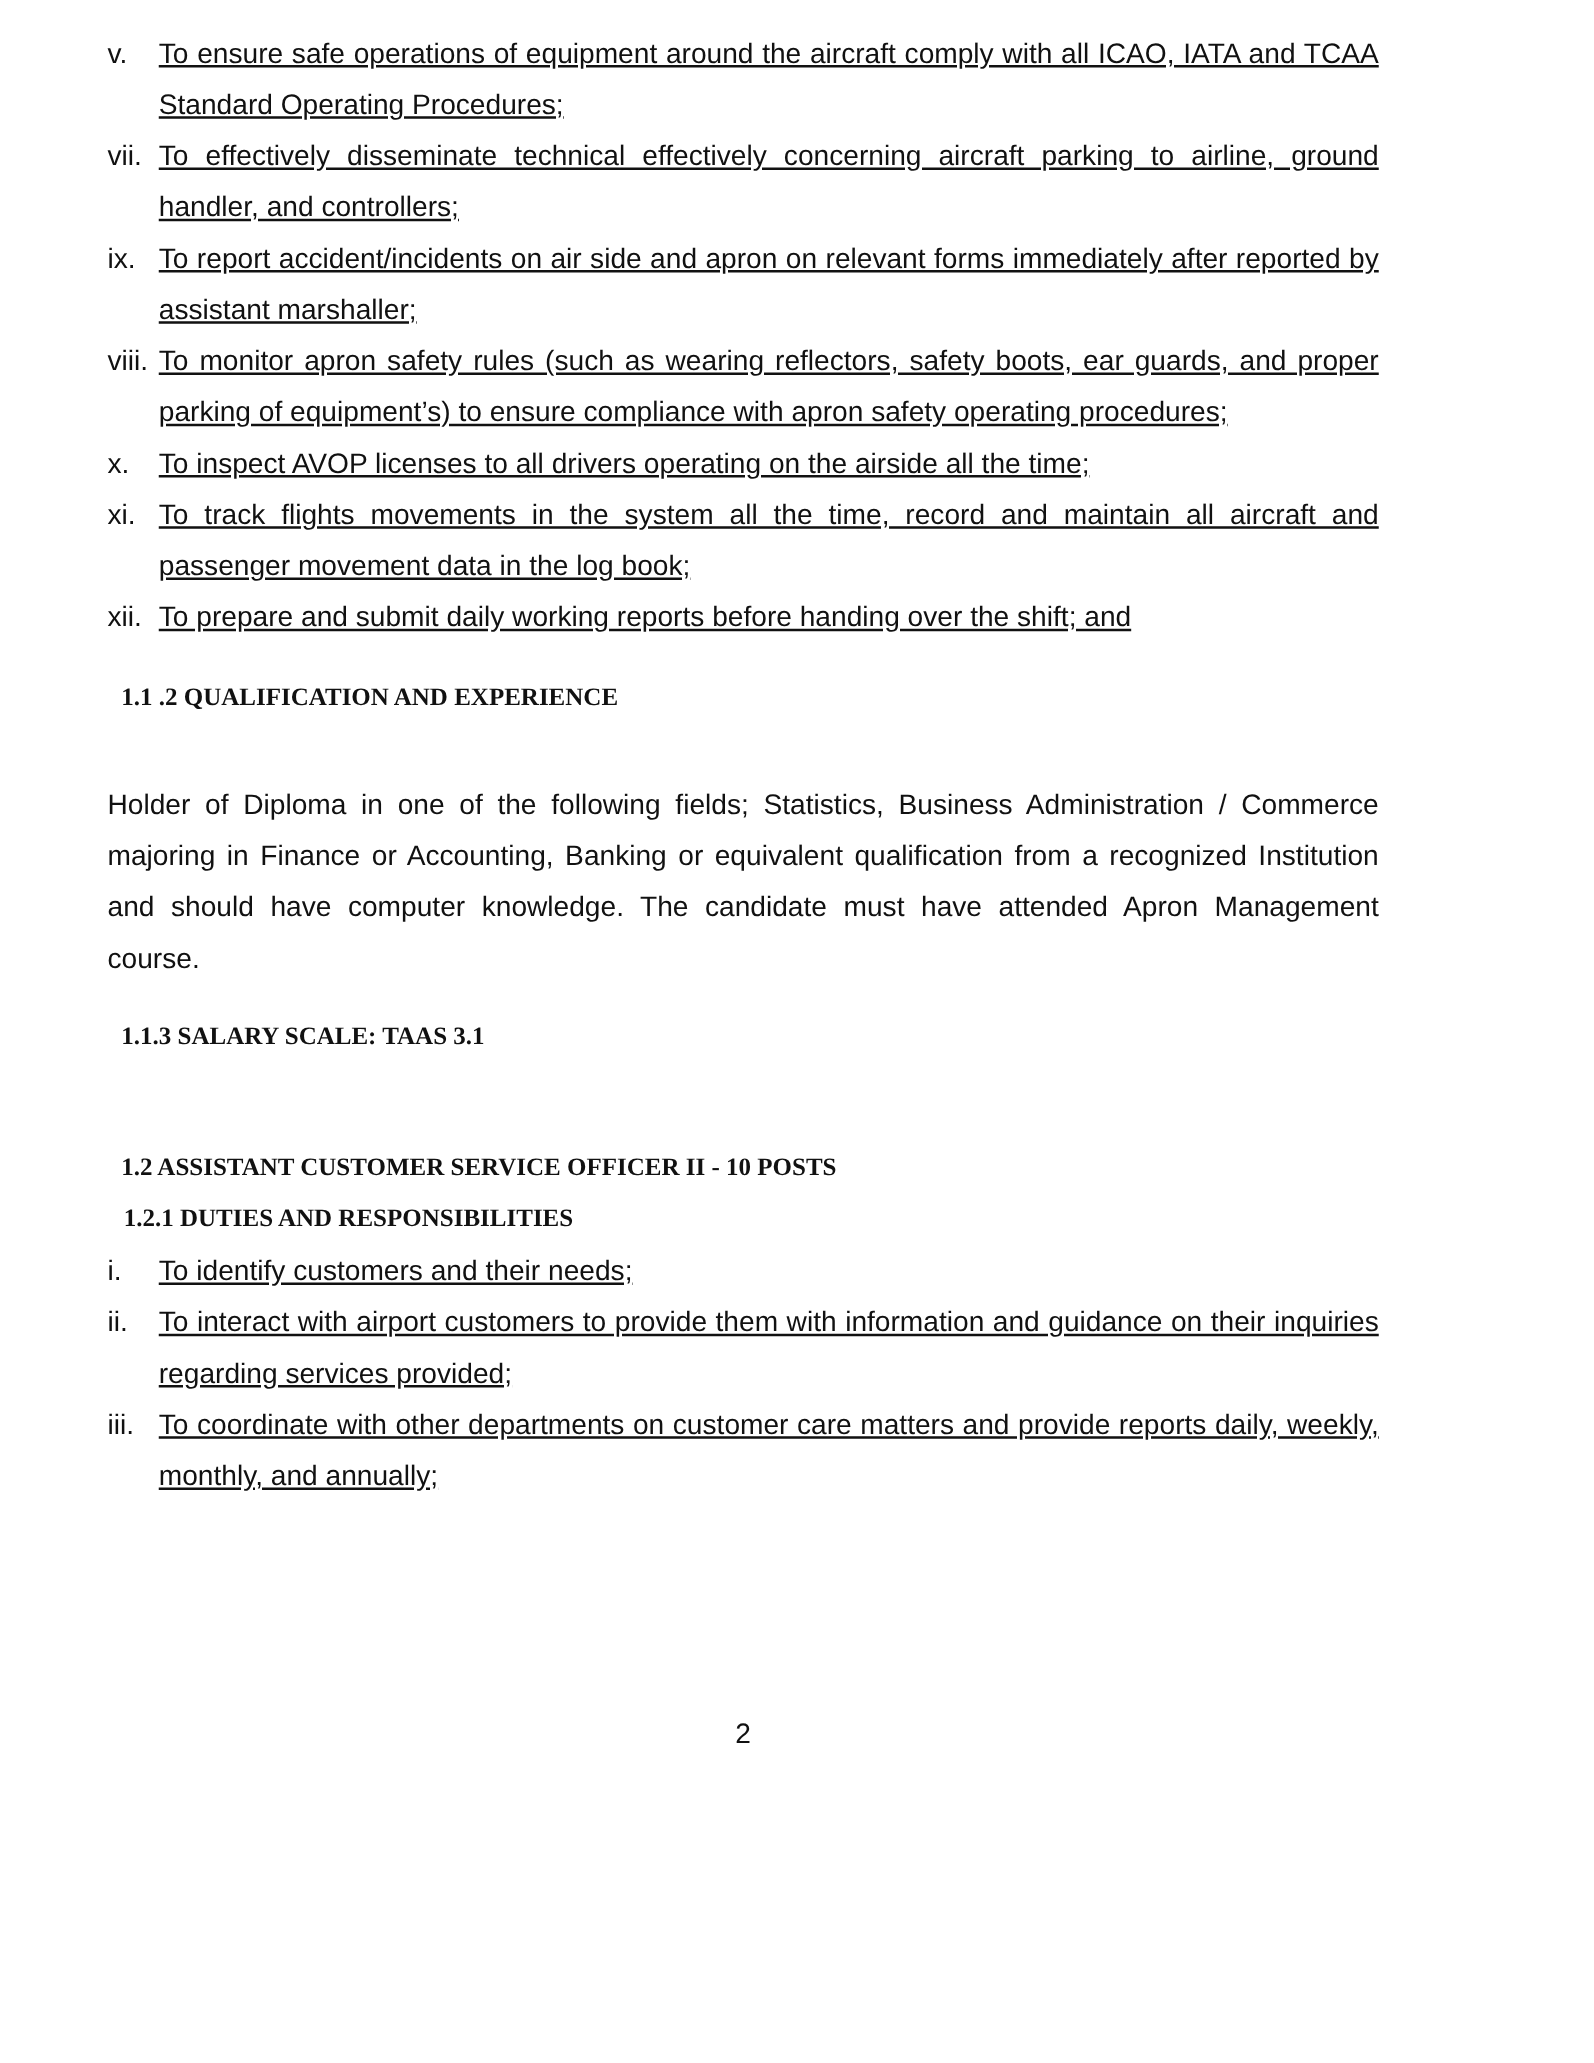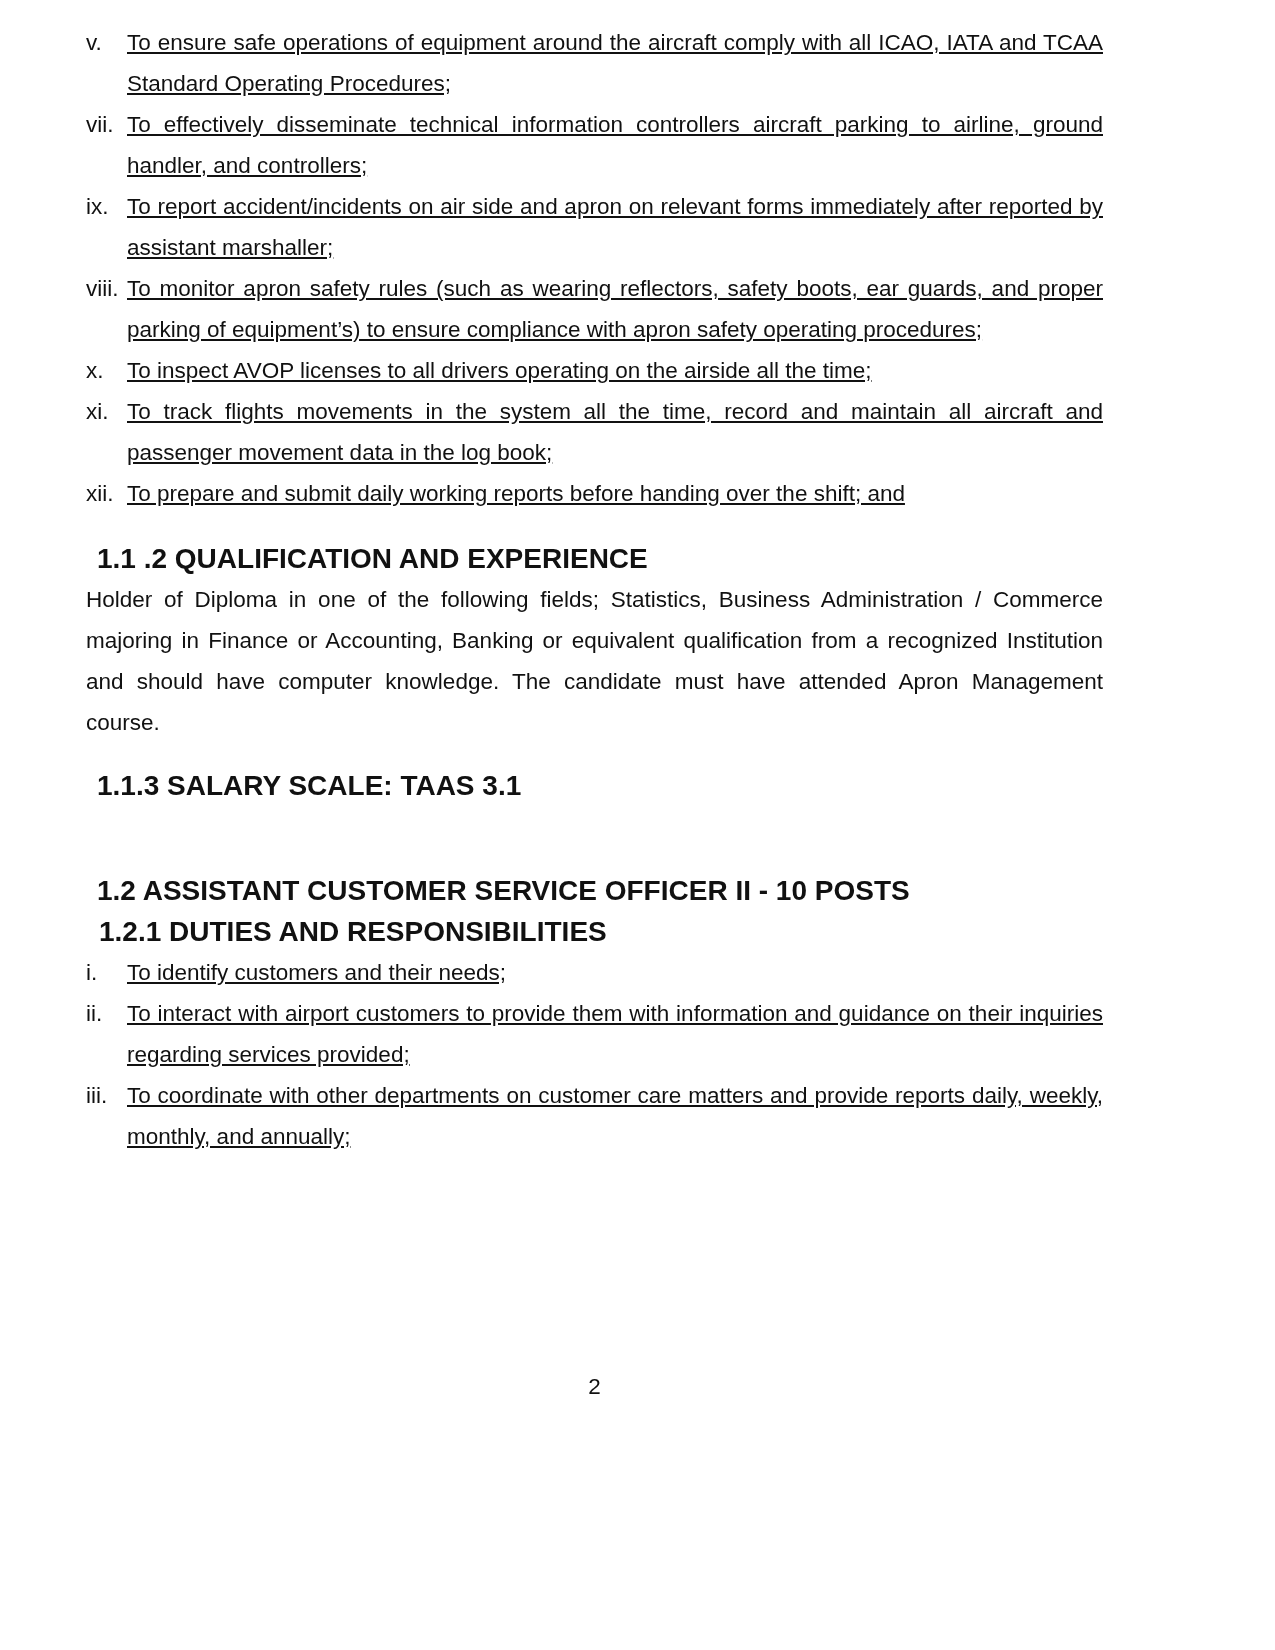--- a/index.html
+++ b/index.html
@@ -3,41 +3,41 @@
 <meta charset="utf-8">
 <style>
   html, body { margin: 0; padding: 0; background: #ffffff; }
   body { width: 1275px; height: 1650px; position: relative; overflow: hidden;
          font-family: "Liberation Sans", sans-serif; color: #111; }
   .page { position: absolute; left: 86px; top: 22px; width: 1017px; }
   .item { position: relative; padding-left: 41px; font-size: 22.5px; line-height: 41px;
           text-align: justify; text-align-last: left; }
   .item .num { position: absolute; left: 0; top: 0; }
   .item .txt { display: block; text-decoration: underline; }
-  .heading { font-weight: bold; font-size: 28px; line-height: 41px; padding-left: 11px; }
-  .para { font-size: 22.5px; line-height: 41px; text-align: justify; }
+  .heading { font-weight: bold; font-size: 20px; line-height: 41px; padding-left: 11px; font-family: Liberation Serif, serif; }
+  .para { font-size: 22.5px; line-height: 41px; text-align: justify; margin-top: 44px; }
   .gap-s { height: 24px; }
   .gap-m { height: 22px; }
   .gap-l { height: 64px; }
   .pagenum { position: absolute; left: 0; width: 1189px; top: 1374px; text-align: center;
              font-size: 22.5px; }
 </style>
 </head>
 <body>
 
 <div class="page">
 
   <div>
     <div class="item">
         <span class="num">v.</span>
         <span class="txt">To ensure safe operations of equipment around the aircraft comply with all ICAO, IATA and TCAA Standard Operating Procedures;</span>
       </div>
     <div class="item">
         <span class="num">vii.</span>
-        <span class="txt">To effectively disseminate technical information controllers aircraft parking to airline, ground handler, and controllers;</span>
+        <span class="txt">To effectively disseminate technical effectively concerning aircraft parking to airline, ground handler, and controllers;</span>
       </div>
     <div class="item">
         <span class="num">ix.</span>
         <span class="txt">To report accident/incidents on air side and apron on relevant forms immediately after reported by assistant marshaller;</span>
       </div>
     <div class="item">
         <span class="num">viii.</span>
         <span class="txt">To monitor apron safety rules (such as wearing reflectors, safety boots, ear guards, and proper parking of equipment’s) to ensure compliance with apron safety operating procedures;</span>
       </div>
     <div class="item">

